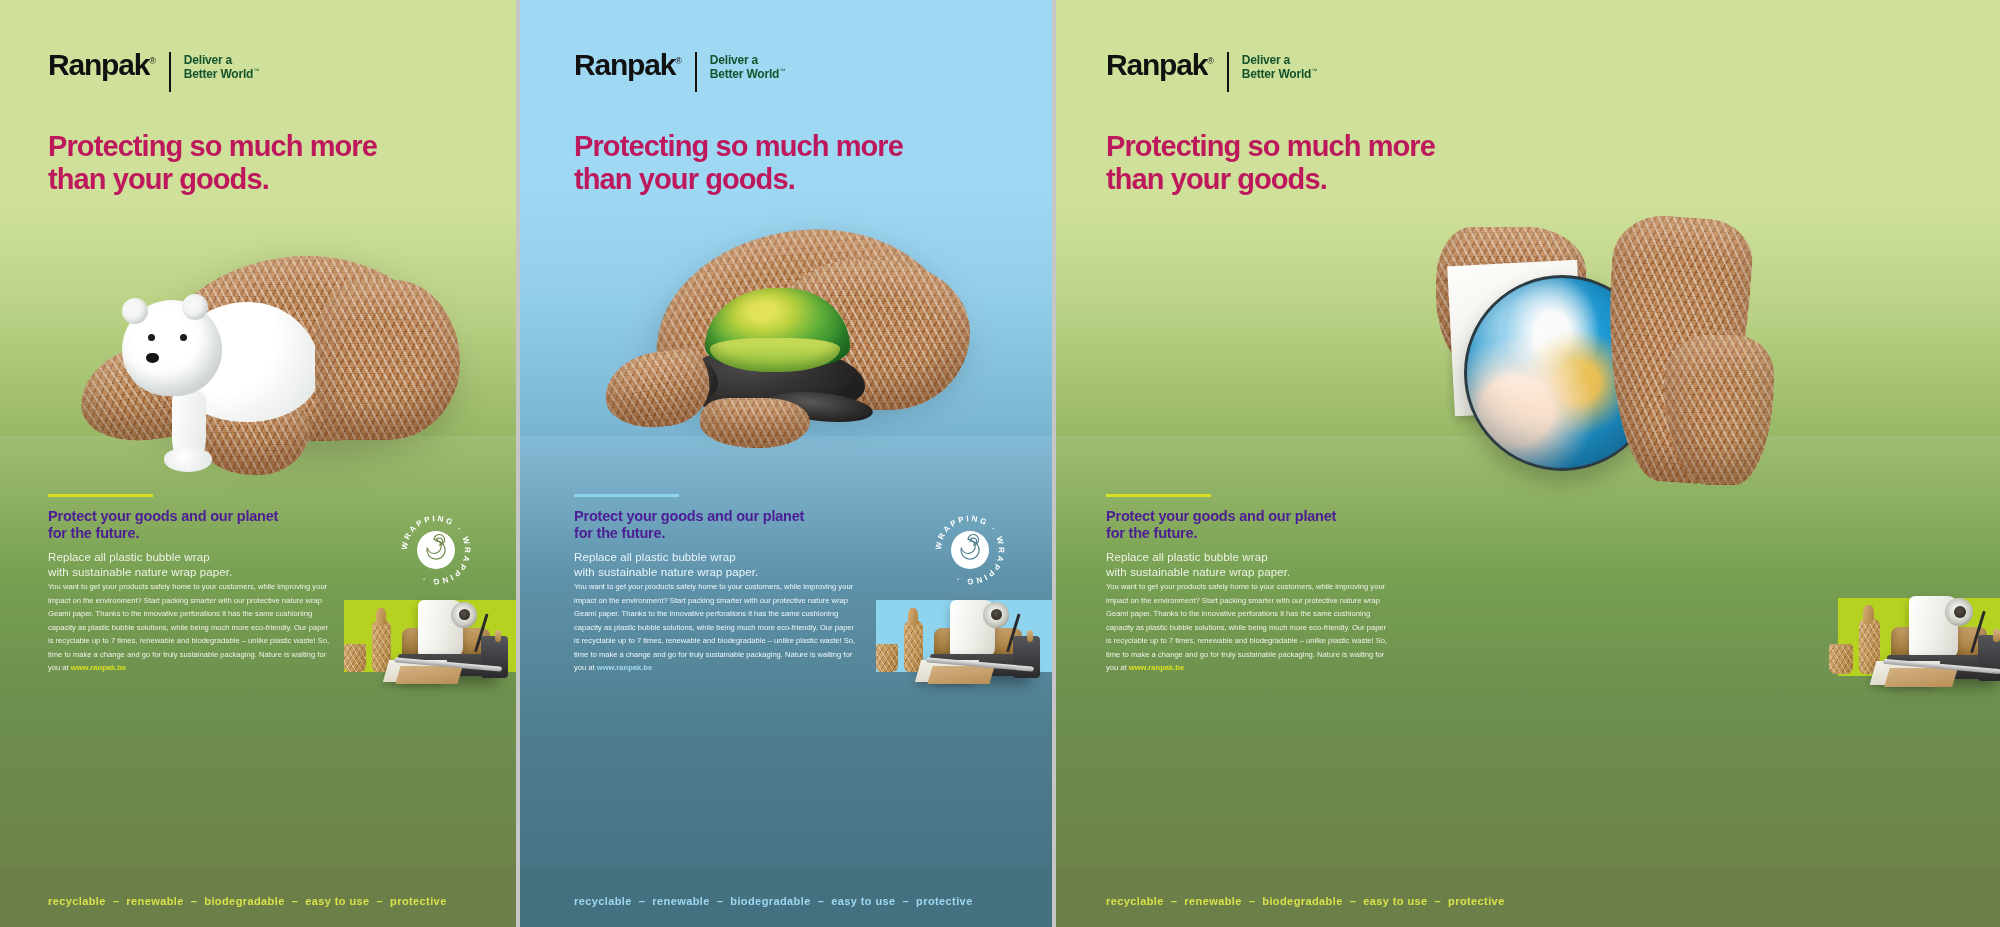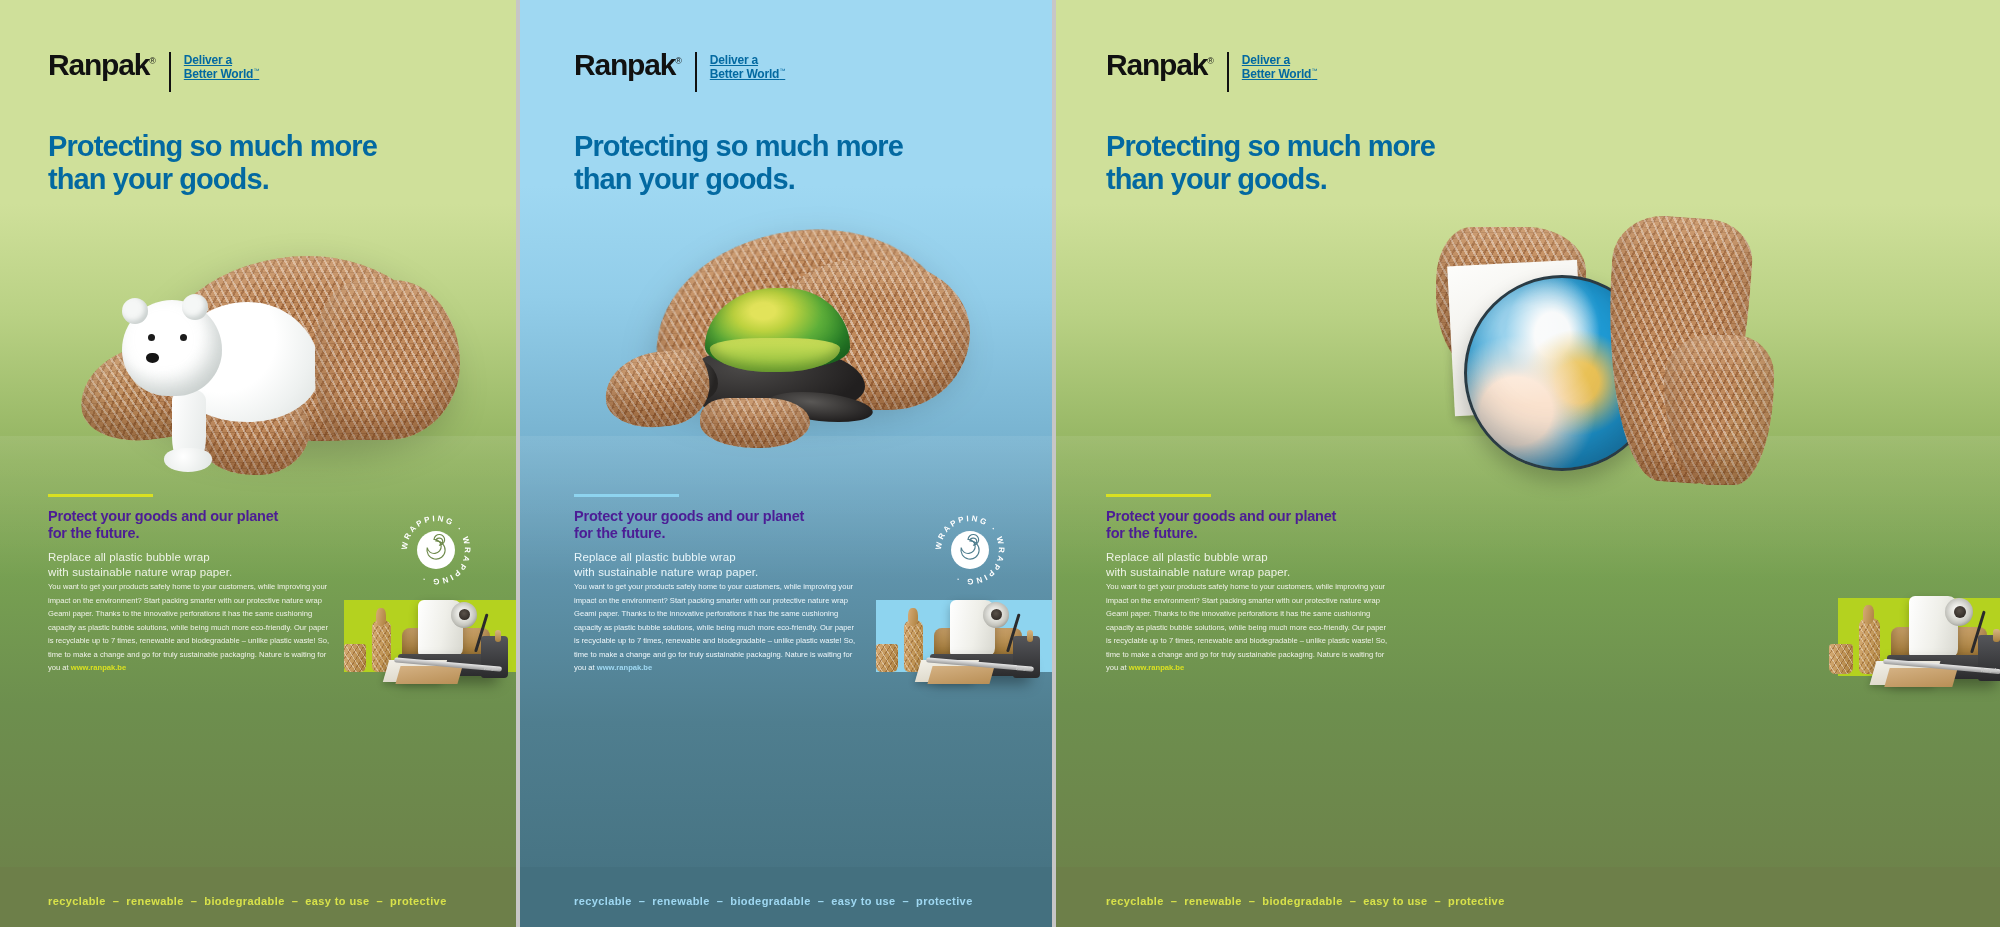--- a/index.html
+++ b/index.html
@@ -23,25 +23,25 @@
 
   
   .floor-sheen{position:absolute;left:0;right:0;top:47%;height:16%;
     background:linear-gradient(180deg,rgba(255,255,255,.08),rgba(255,255,255,0));}
 
   
   .logo{position:absolute;display:flex;align-items:flex-start;}
   .logo-word{font-weight:700;letter-spacing:-1.2px;color:#111;line-height:1;position:relative;}
   .logo-word sup{font-size:.30em;vertical-align:super;font-weight:400;letter-spacing:0;}
   .logo-rule{width:2px;background:#111;margin:2px 13px 0 13px;}
-  .logo-tag{color:#0369a1;font-weight:600;line-height:1.18;letter-spacing:-.2px;text-decoration:underline;}
+  .logo-tag{color:#14532d;font-weight:600;line-height:1.18;letter-spacing:-.2px;}
   .logo-tag sup{font-size:.52em;vertical-align:super;font-weight:400;}
 
   
-  .headline{position:absolute;color:#0369a1;font-weight:700;letter-spacing:-.9px;line-height:1.14;}
+  .headline{position:absolute;color:#be185d;font-weight:700;letter-spacing:-.9px;line-height:1.14;}
 
   
   .hero{position:absolute;}
   .mesh{
     background-color:#c08a5c;
     background-image:
       repeating-linear-gradient(62deg, rgba(255,255,255,.40) 0 2px, rgba(0,0,0,0) 2px 7px),
       repeating-linear-gradient(-62deg, rgba(120,62,24,.45) 0 2px, rgba(0,0,0,0) 2px 7px),
       repeating-linear-gradient(0deg, rgba(92,48,17,.22) 0 1px, rgba(0,0,0,0) 1px 6px);
     box-shadow:inset 0 -18px 34px rgba(92,48,17,.45), inset 0 16px 30px rgba(255,226,196,.35);

